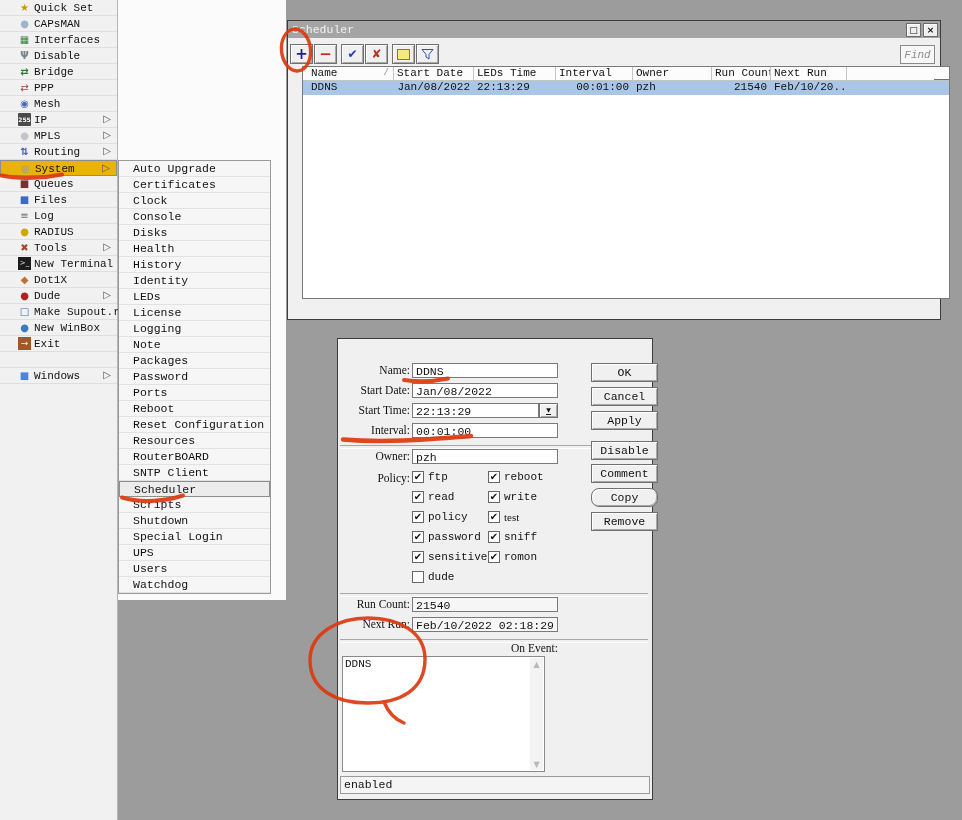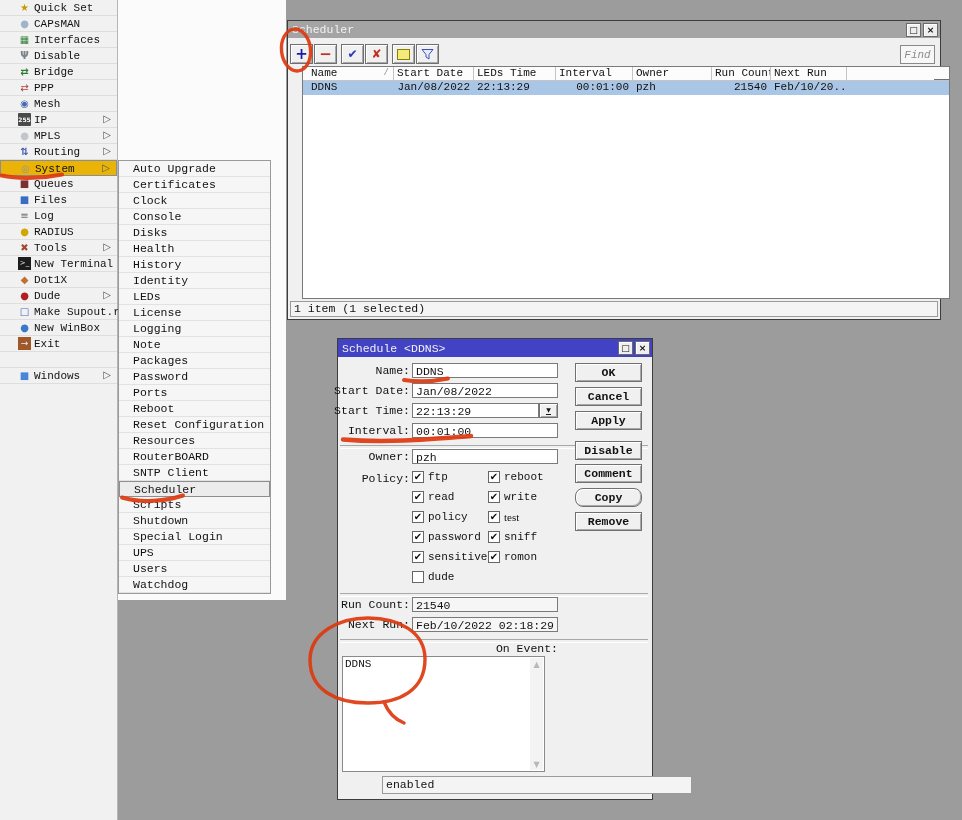--- a/index.html
+++ b/index.html
@@ -97,43 +97,43 @@
   .sortg::before{content:"/";}
   .colopt{position:absolute;right:0;top:0;width:15px;height:13px;}
   .colopt::before{content:"▼";font-family:"DejaVu Sans",sans-serif;font-size:7px;display:flex;
                   align-items:center;justify-content:center;height:100%;}
   .statusbar{position:absolute;left:2px;width:648px;height:16px;background:#f4f4f4;
              border:1px solid #9a9a9a;box-sizing:border-box;padding-left:3px;line-height:14px;font-size:11.5px;}
   #schedwin .statusbar{top:280px;}
 
   
   #dlg{left:337px;top:338px;width:316px;height:462px;}
-  .dl-label{position:absolute;left:-8px;width:80px;text-align:right;white-space:nowrap;line-height:15px;}
+  .dl-label{position:absolute;left:-8px;width:80px;text-align:right;white-space:nowrap;line-height:15px;font-family:Liberation Serif, serif;}
   .dl-field{position:absolute;left:74px;width:146px;height:15px;line-height:13px;padding:1px 0 0 3px;
             white-space:nowrap;overflow:hidden;}
-  .dl-btn{position:absolute;left:237px;width:67px;height:19px;display:flex;align-items:center;
-          justify-content:center;font-weight:bold;}
+  .dl-btn{position:absolute;left:253px;width:67px;height:19px;display:flex;align-items:center;
+          justify-content:center;}
   .sep{position:absolute;left:2px;right:4px;height:2px;border-top:1px solid #a8a8a8;border-bottom:1px solid #fff;}
   .cb{position:absolute;width:12px;height:12px;background:#fff;border:1px solid #666;box-sizing:border-box;
       display:flex;align-items:center;justify-content:center;font-size:10px;font-weight:bold;
       font-family:"DejaVu Sans",sans-serif;line-height:1;}
   .cb-lab{position:absolute;line-height:13px;font-size:11px;white-space:nowrap;}
   .timebtn{position:absolute;left:201px;width:19px;height:15px;display:flex;align-items:center;justify-content:center;}
   .timebtn .dl-ic{font-family:"DejaVu Sans",sans-serif;font-size:6px;border-bottom:1.5px solid #15151f;
                   line-height:1;padding-bottom:1px;}
   .timebtn .dl-ic::before{content:"▼";}
   .ta{position:absolute;left:4px;top:317px;width:203px;height:116px;background:#fff;
       border:1px solid #8a8a8a;box-sizing:border-box;}
   .ta-text{position:absolute;left:2px;top:1px;font-size:11px;}
   .ta-scroll{position:absolute;right:1px;top:1px;bottom:1px;width:13px;background:#f3f3f3;}
   .ta-up,.ta-dn{position:absolute;left:0;width:13px;height:12px;color:#b8b8b8;
                 font-family:"DejaVu Sans",sans-serif;font-size:8px;display:flex;align-items:center;justify-content:center;}
   .ta-up{top:0;} .ta-dn{bottom:0;}
   .ta-up::before{content:"▲";} .ta-dn::before{content:"▼";}
-  #dlg .statusbar{top:437px;left:2px;width:310px;height:18px;line-height:16px;margin-left:42px;}
+  #dlg .statusbar{top:437px;left:2px;width:310px;height:18px;line-height:16px;}
 
   
   #anno{position:absolute;left:0;top:0;width:962px;height:820px;pointer-events:none;}
 </style>
 </head>
 <body>
 
 <div id="page">
 
   <div class="backing"></div>
@@ -308,31 +308,23 @@
         <div class="dcell c0">DDNS</div>
         <div class="dcell c1 ra">Jan/08/2022</div>
         <div class="dcell c2">22:13:29</div>
         <div class="dcell c3 ra">00:01:00</div>
         <div class="dcell c4">pzh</div>
         <div class="dcell c5 ra">21540</div>
         <div class="dcell c6">Feb/10/20...</div>
         <div class="dcell c7">DDNS</div>
       </div>
     </div>
-    <div class="statusbar">1 item (1 selected)</div>
   </div>
 
   <div class="win" id="dlg">
-    <div class="titlebar tb-blue">
-      <span>Schedule &lt;DDNS&gt;</span>
-      <span class="tb-btns">
-        <span class="tb-btn btn-max"></span>
-        <span class="tb-btn btn-close"></span>
-      </span>
-    </div>
 
     <div class="dl-label" style="top:24px;">Name:</div>
     <div class="dl-field sunken" style="top:24px;">DDNS</div>
 
     <div class="dl-label" style="top:44px;">Start Date:</div>
     <div class="dl-field sunken" style="top:44px;">Jan/08/2022</div>
 
     <div class="dl-label" style="top:64px;">Start Time:</div>
     <div class="dl-field sunken" style="top:64px;width:127px;">22:13:29</div>
     <div class="timebtn raised" style="top:64px;">

